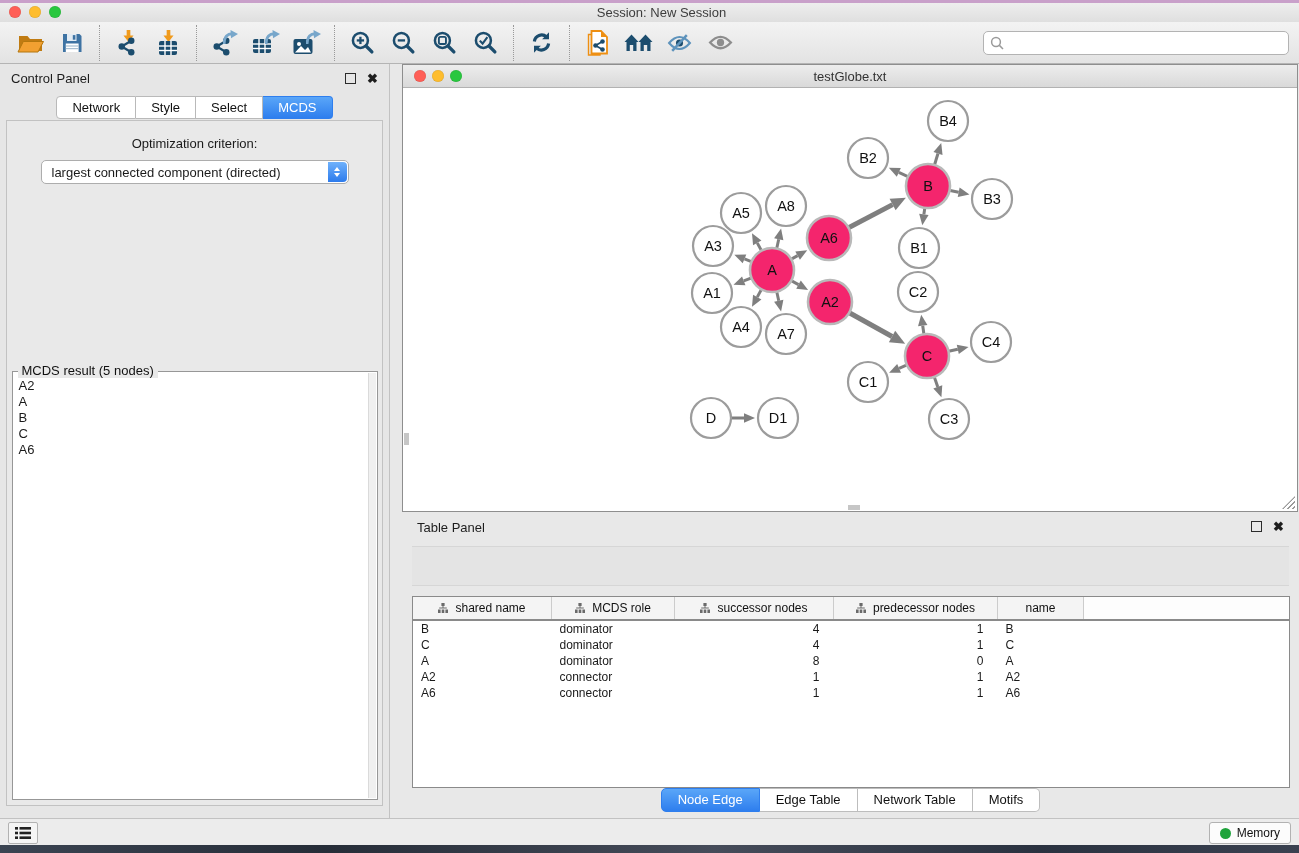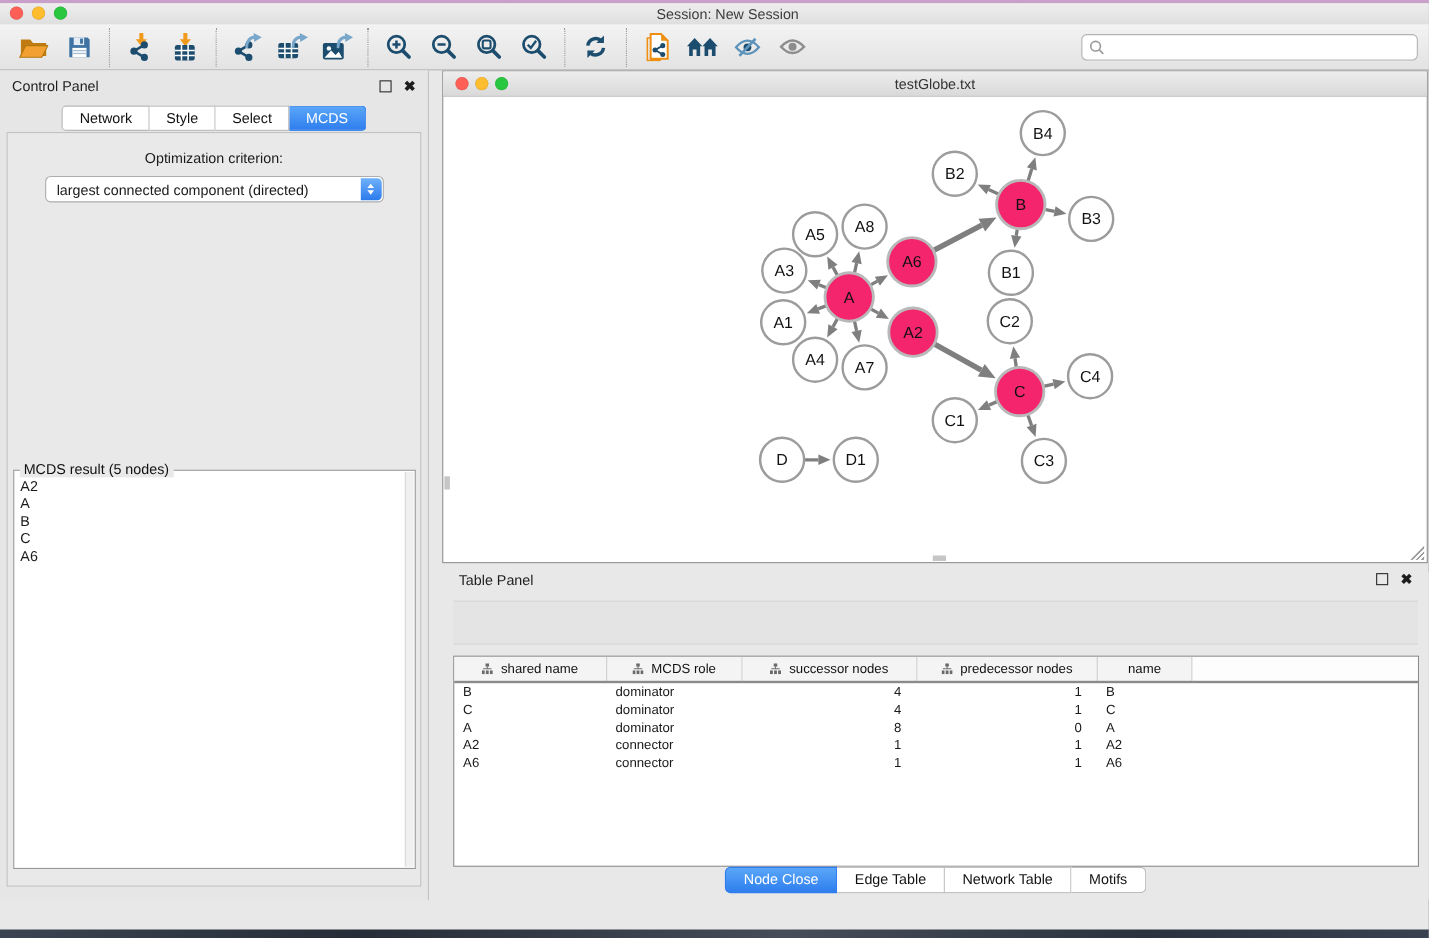--- a/index.html
+++ b/index.html
@@ -41,21 +41,21 @@
   .dropdown{margin-top:9px;width:308px;height:24px;background:#fff;border:1px solid #adadad;border-radius:5px;
             display:flex;align-items:center;position:relative;font-size:13px;padding-left:10px;box-sizing:border-box;}
   .stepper{position:absolute;right:1px;top:1px;bottom:1px;width:19px;border-radius:0 4px 4px 0;
            background:linear-gradient(#6fb1fb,#2d7bec);display:flex;flex-direction:column;
            align-items:center;justify-content:center;gap:2px;}
   .chev-up{width:0;height:0;border-left:3.5px solid transparent;border-right:3.5px solid transparent;border-bottom:4.5px solid #fff;}
   .chev-down{width:0;height:0;border-left:3.5px solid transparent;border-right:3.5px solid transparent;border-top:4.5px solid #fff;}
   .btn-row{margin-top:12px;display:flex;gap:14px;}
   .cp-btn{height:23px;padding:0 17px;background:linear-gradient(#ffffff,#f1f1f1);border:1px solid #a9a9a9;
           border-radius:4px;font-size:13px;font-family:inherit;color:#111;}
-  .result-box{margin-top:auto;margin-bottom:15px;position:relative;width:366px;height:363px;
+  .result-box{margin-top:auto;margin-bottom:5px;position:relative;width:366px;height:429px;
               border:1px solid #979797;background:#fff;box-sizing:border-box;}
   .gb-title{position:absolute;top:-9px;left:5px;background:#e9e9e9;padding:0 4px;font-size:13px;color:#111;}
   .mcds-list{position:absolute;left:1px;top:2px;right:9px;bottom:1px;font-size:13px;line-height:16px;
              padding:4px 0 0 5px;overflow:hidden;}
   .mcds-scroll{position:absolute;top:1px;bottom:1px;right:1px;width:7px;background:#f0f0f0;border-left:1px solid #dadada;}
   
   .network-window{position:absolute;left:402px;top:64px;width:896px;height:448px;background:#fff;
                   border:1px solid #8e8e8e;box-sizing:border-box;}
   .nw-titlebar{position:relative;height:22px;background:linear-gradient(#ededed,#d9d9d9);
                border-bottom:1px solid #b2b2b2;display:flex;align-items:center;justify-content:center;
@@ -596,21 +596,39 @@
               <td style="text-align: left;">connector</td>
               <td class="num" style="text-align: right;">1</td>
               <td class="num" style="text-align: right;">1</td>
               <td style="text-align: left;">A6</td>
               <td></td>
             </tr>
           </tbody>
       </table>
     </div>
     <div class="tp-tabs">
-        <div class="tp-tab selected">Node Close</div>
+        <div class="tp-tab selected">Node Edge</div>
         <div class="tp-tab">Edge Table</div>
         <div class="tp-tab">Network Table</div>
         <div class="tp-tab">Motifs</div>
       </div>
   </div>
 
+  <div class="status-bar">
+    <div class="list-btn">
+      <svg width="16" height="14" viewBox="0 0 16 14">
+        <g fill="#222">
+          <rect x="0" y="1" width="3" height="2.6"></rect>
+            <rect x="0" y="5.7" width="3" height="2.6"></rect>
+            <rect x="0" y="10.4" width="3" height="2.6"></rect>
+          <rect x="4.5" y="1" width="11.5" height="2.6"></rect>
+            <rect x="4.5" y="5.7" width="11.5" height="2.6"></rect>
+            <rect x="4.5" y="10.4" width="11.5" height="2.6"></rect>
+        </g>
+      </svg>
+    </div>
+    <div class="memory-btn">
+      <span class="mem-dot"></span>
+      <span>Memory</span>
+    </div>
+  </div>
   <div class="bottom-strip"></div>
 </div>
 
 </body></html>

